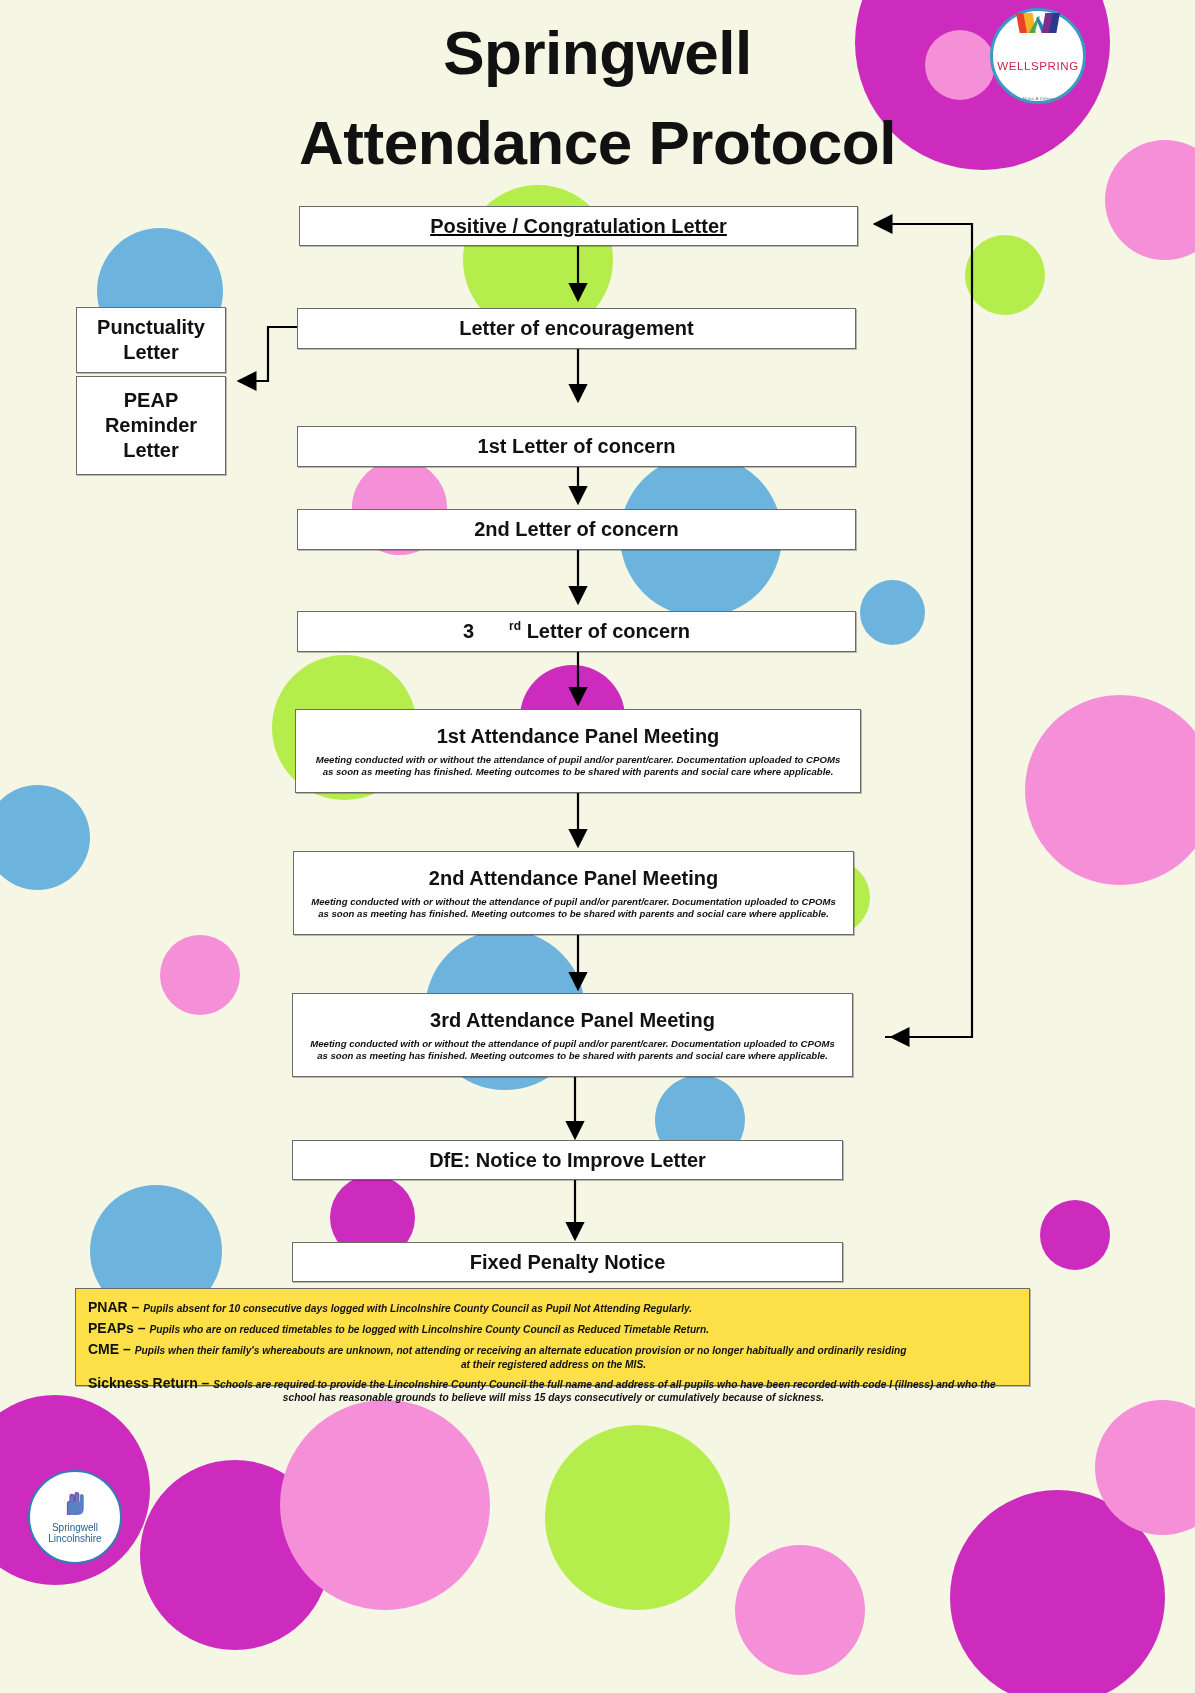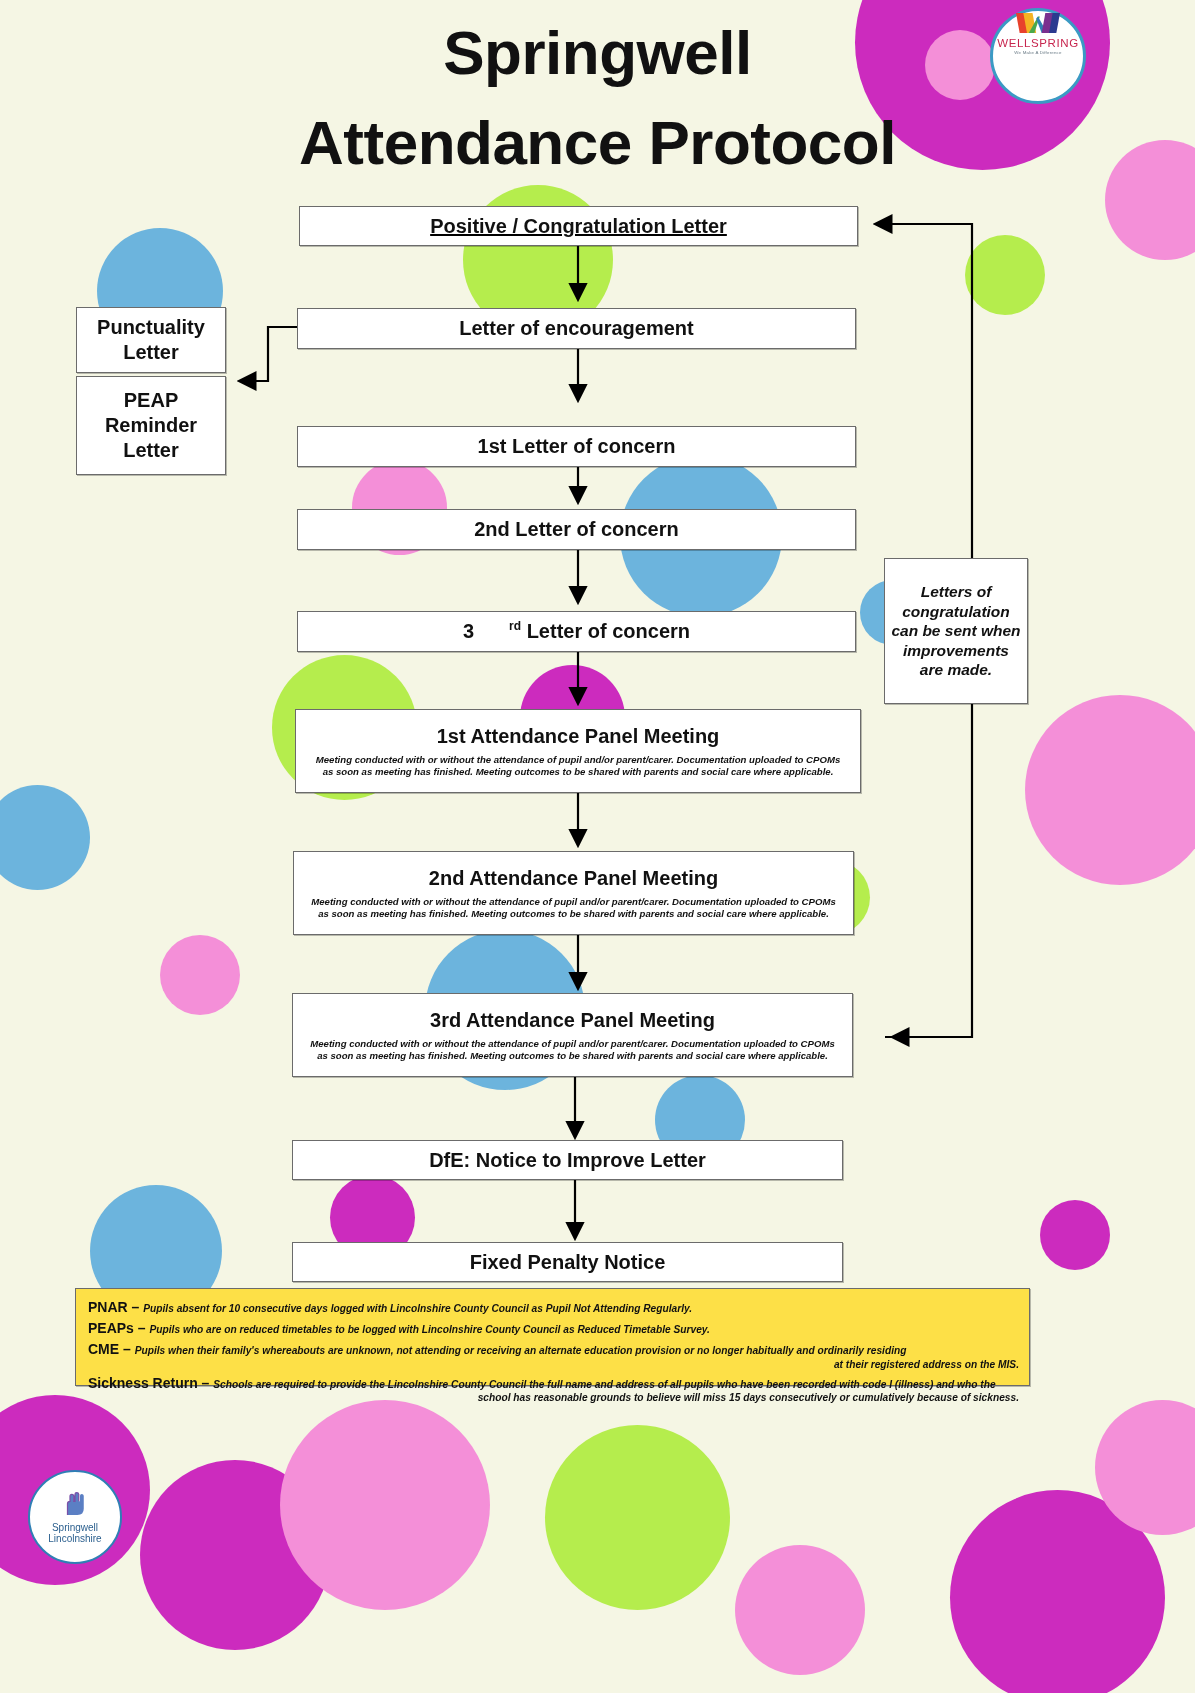--- a/index.html
+++ b/index.html
@@ -27,21 +27,21 @@
     color: #111; line-height: 1.45;
   }
   .title .l2 { display: block; }
 
   
   .ws-logo {
     position: absolute; left: 990px; top: 8px;
     width: 96px; height: 96px; border-radius: 50%;
     background: #ffffff; border: 3px solid #3b9ac4;
     display: flex; flex-direction: column;
-    align-items: center; justify-content: flex-start;
+    align-items: center; justify-content: space-between;
   }
   .ws-mark { width: 44px; height: 24px; margin-bottom: 2px; }
   .ws-name { font-size: 11.5px; letter-spacing: 0.6px; color: #c7254e; font-weight: 500; }
   .ws-tag { font-size: 4.4px; color: #6a7b86; margin-top: 1px; letter-spacing: .2px;}
 
   
   .sw-logo {
     position: absolute; left: 28px; top: 1470px;
     width: 94px; height: 94px; border-radius: 50%;
     background: #ffffff; border: 2px solid #2f7fb5;
@@ -89,21 +89,21 @@
     position: absolute; left: 75px; top: 1288px;
     width: 955px; height: 98px;
     background: #fde047; border: 1px solid #6b6b6b;
     box-shadow: 1px 1px 0 rgba(0,0,0,.25);
     padding: 8px 10px 6px 12px;
   }
   .lg-row { margin-bottom: 2px; line-height: 1.2; }
   .lg-term { font-size: 14px; font-weight: bold; color: #111; }
   .lg-def  { font-size: 10.2px; font-weight: bold; font-style: italic; color: #111; }
   .lg-cont { display:block; font-size: 10.2px; font-weight: bold; font-style: italic;
-             color: #111; text-align: right; }
+             color: #111; text-align: center; }
 
   
   #arrows { position: absolute; left: 0; top: 0; width: 1195px; height: 1693px; pointer-events: none; }
 </style>
 </head>
 <body>
 
 <div id="page">
 
   <div class="bubble" style="left:855px;  top:-85px;  width:255px; height:255px; background:#cc2bbe;"></div>
@@ -185,23 +185,20 @@
   </svg>
 
   <div class="box side-box" style="left:76px; top:307px; width:150px; height:66px;">
     <div class="hd">Punctuality Letter</div>
   </div>
 
   <div class="box side-box" style="left:76px; top:376px; width:150px; height:99px;">
     <div class="hd">PEAP Reminder Letter</div>
   </div>
 
-  <div class="callout" style="left:884px; top:558px; width:144px; height:146px;">
-    <span>Letters of congratulation can be sent when improvements are made.</span>
-  </div>
 
   <div class="box" style="left:299px; top:206px; width:559px; height:40px;text-decoration:underline;">
     <div class="hd">Positive / Congratulation Letter</div>
   </div>
 
   <div class="box" style="left:297px; top:308px; width:559px; height:41px;">
     <div class="hd">Letter of encouragement</div>
   </div>
 
   <div class="box" style="left:297px; top:426px; width:559px; height:41px;">
@@ -239,21 +236,21 @@
 
   <div class="box" style="left:292px; top:1242px; width:551px; height:40px;">
     <div class="hd">Fixed Penalty Notice</div>
   </div>
 
   <div class="legend">
     <div class="lg-row">
       <span class="lg-term">PNAR</span><span class="lg-term"> – </span><span class="lg-def">Pupils absent for 10 consecutive days logged with Lincolnshire County Council as Pupil Not Attending Regularly.</span>
     </div>
     <div class="lg-row">
-      <span class="lg-term">PEAPs</span><span class="lg-term"> – </span><span class="lg-def">Pupils who are on reduced timetables to be logged with Lincolnshire County Council as Reduced Timetable Survey.</span>
+      <span class="lg-term">PEAPs</span><span class="lg-term"> – </span><span class="lg-def">Pupils who are on reduced timetables to be logged with Lincolnshire County Council as Reduced Timetable Return.</span>
     </div>
     <div class="lg-row">
       <span class="lg-term">CME</span><span class="lg-term"> – </span><span class="lg-def">Pupils when their family's whereabouts are unknown, not attending or receiving an alternate education provision or no longer habitually and ordinarily residing</span>
       <span class="lg-cont">at their registered address on the MIS.</span>
     </div>
     <div class="lg-row">
       <span class="lg-term">Sickness Return</span><span class="lg-term"> – </span><span class="lg-def">Schools are required to provide the Lincolnshire County Council the full name and address of all pupils who have been recorded with code I (illness) and who the</span>
       <span class="lg-cont">school has reasonable grounds to believe will miss 15 days consecutively or cumulatively because of sickness.</span>
     </div>
   </div>

